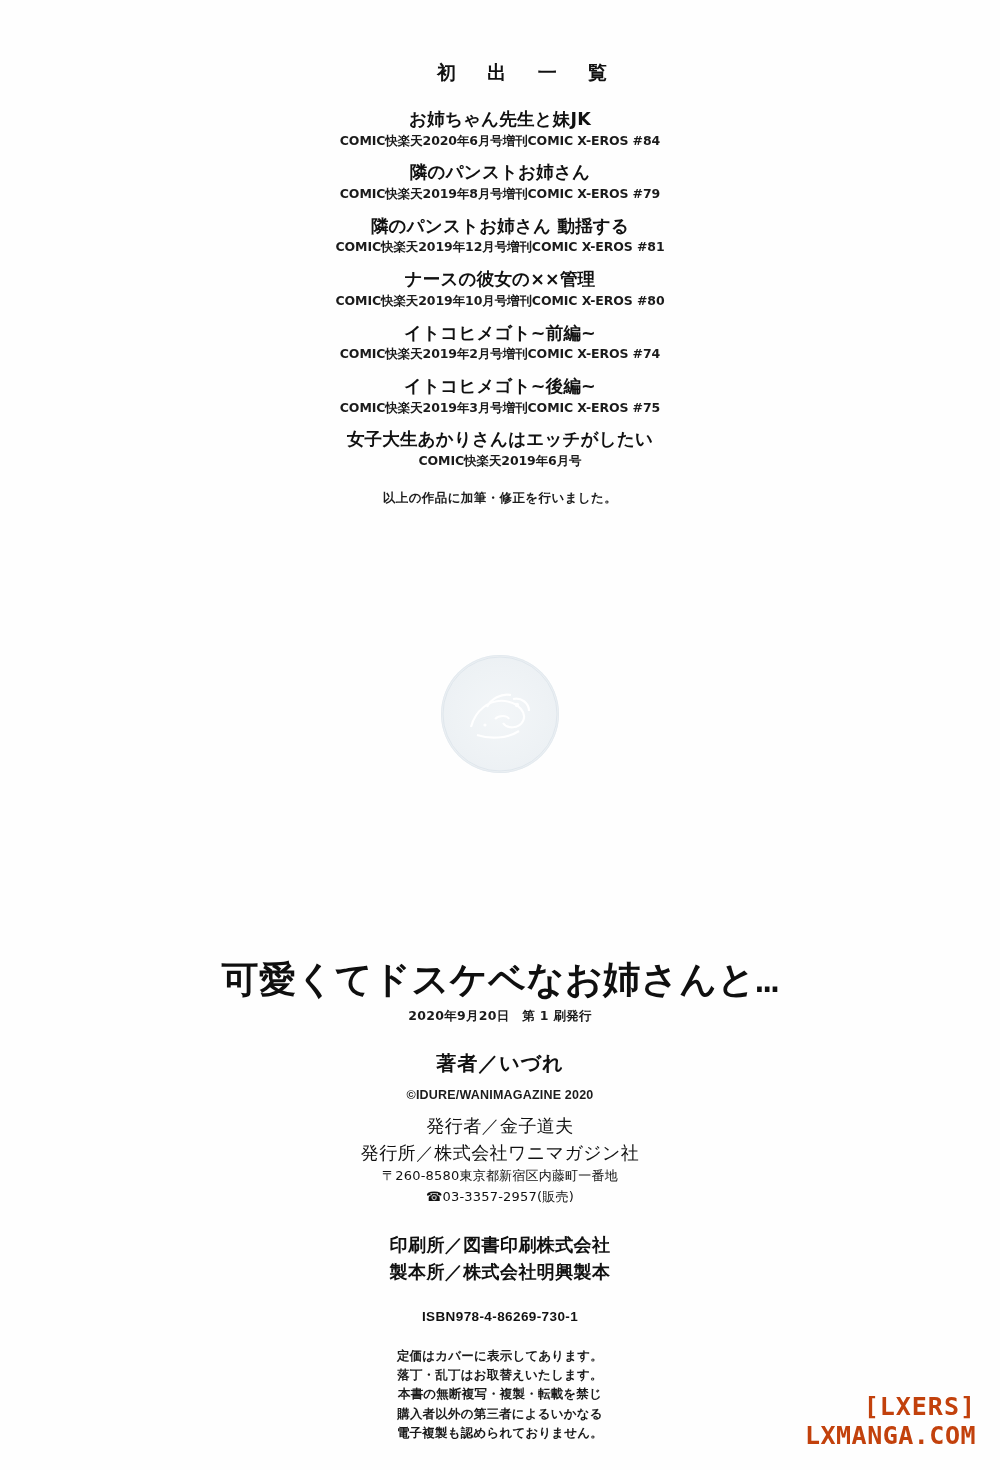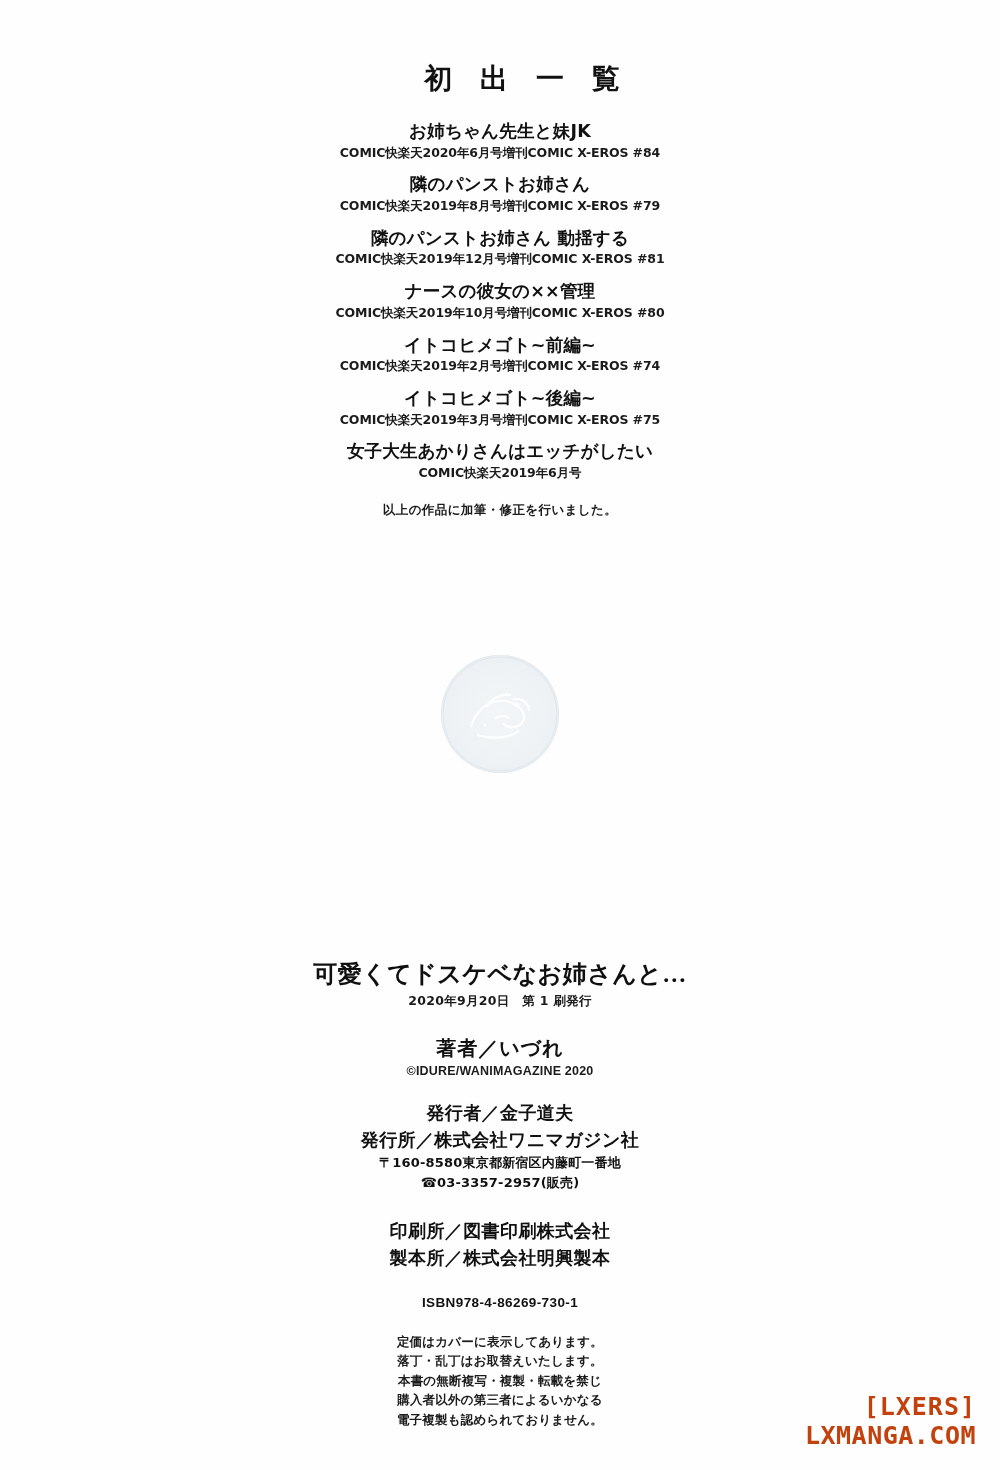--- a/index.html
+++ b/index.html
@@ -23,22 +23,22 @@
 
   
   .colophon-top {
     position: absolute;
     top: 60px;
     left: 0;
     width: 100%;
     text-align: center;
   }
   .section-title {
-    font-family: Liberation Sans, sans-serif;
-    font-size: 28px;
+    font-family: Liberation Mono, monospace;
+    font-size: 19px;
     font-weight: bold;
     letter-spacing: 10px;
     color: #111;
     margin: 0 0 22px 0;
     text-indent: 10px;
     padding-left: 44px;
   }
   .entry {
     margin-bottom: 11px;
   }
@@ -98,22 +98,22 @@
   }
   .imprint-series {
     font-family: "Liberation Sans", sans-serif;
     font-size: 12.5px;
     font-weight: bold;
     letter-spacing: 0.6px;
     color: #111;
     margin-bottom: 6px;
   }
   .book-title {
-    font-family: Liberation Serif, serif;
-    font-size: 24px;
+    font-family: Liberation Mono, monospace;
+    font-size: 37px;
     font-weight: bold;
     letter-spacing: 0.5px;
     color: #0f0f0f;
     line-height: 1.2;
   }
   .book-date {
     font-family: "DejaVu Sans", "Liberation Sans", sans-serif;
     font-size: 12.5px;
     font-weight: bold;
     color: #1b1b1b;
@@ -126,27 +126,27 @@
     font-size: 20px;
     font-weight: bold;
     color: #111;
     letter-spacing: 1px;
   }
   .copyright-line {
     font-family: "Liberation Sans", sans-serif;
     font-size: 12.5px;
     font-weight: bold;
     color: #1b1b1b;
-    margin-top: 2px;
+    margin-top: 11px;
     letter-spacing: 0.2px;
   }
   .pub-block {
-    margin-top: 21px;
-    font-family: "DejaVu Sans", "Liberation Sans", sans-serif;
-    font-weight: bold;
+    margin-top: 10px;
+    font-family: "DejaVu Sans", "Liberation Sans", sans-serif;
+    font-weight: normal;
     color: #111;
   }
   .pub-line-lg {
     font-size: 18px;
     line-height: 1.5;
     letter-spacing: 0.4px;
   }
   .pub-line-sm {
     font-size: 13px;
     line-height: 1.55;
@@ -265,21 +265,21 @@
   <div class="colophon-bottom">
     <div class="book-title">可愛くてドスケベなお姉さんと…</div>
     <div class="book-date">2020年9月20日　第 1 刷発行</div>
 
     <div class="author-line">著者／いづれ</div>
     <div class="copyright-line">©IDURE/WANIMAGAZINE 2020</div>
 
     <div class="pub-block">
       <div class="pub-line-lg">発行者／金子道夫</div>
       <div class="pub-line-lg">発行所／株式会社ワニマガジン社</div>
-      <div class="pub-line-sm">〒160-8580東京都新宿区内藤町一番地</div>
+      <div class="pub-line-sm">〒260-8580東京都新宿区内藤町一番地</div>
       <div class="pub-line-sm">☎03-3357-2957(販売)</div>
     </div>
 
     <div class="print-block">
       <div>印刷所／図書印刷株式会社</div>
       <div>製本所／株式会社明興製本</div>
     </div>
 
     <div class="isbn">ISBN978-4-86269-730-1</div>
 

